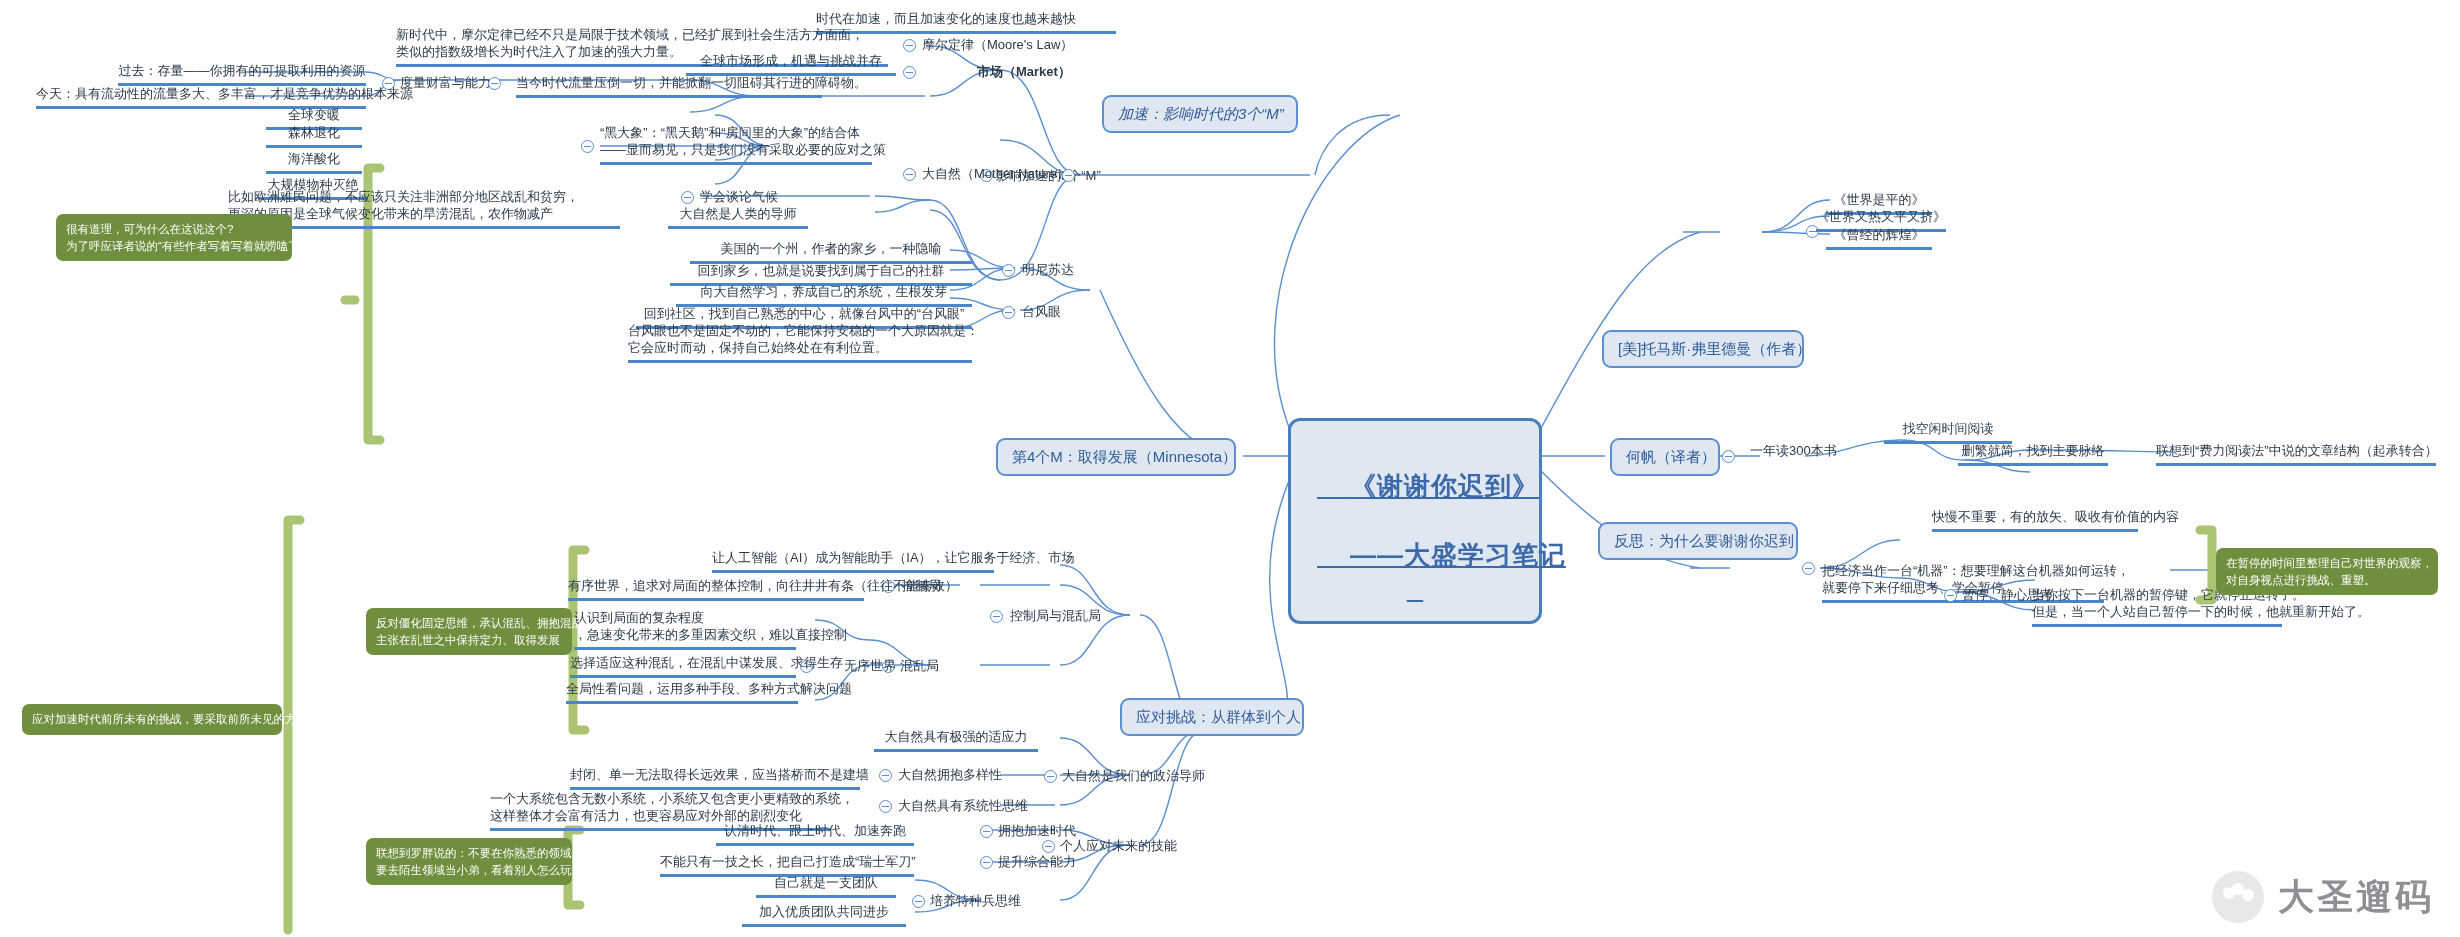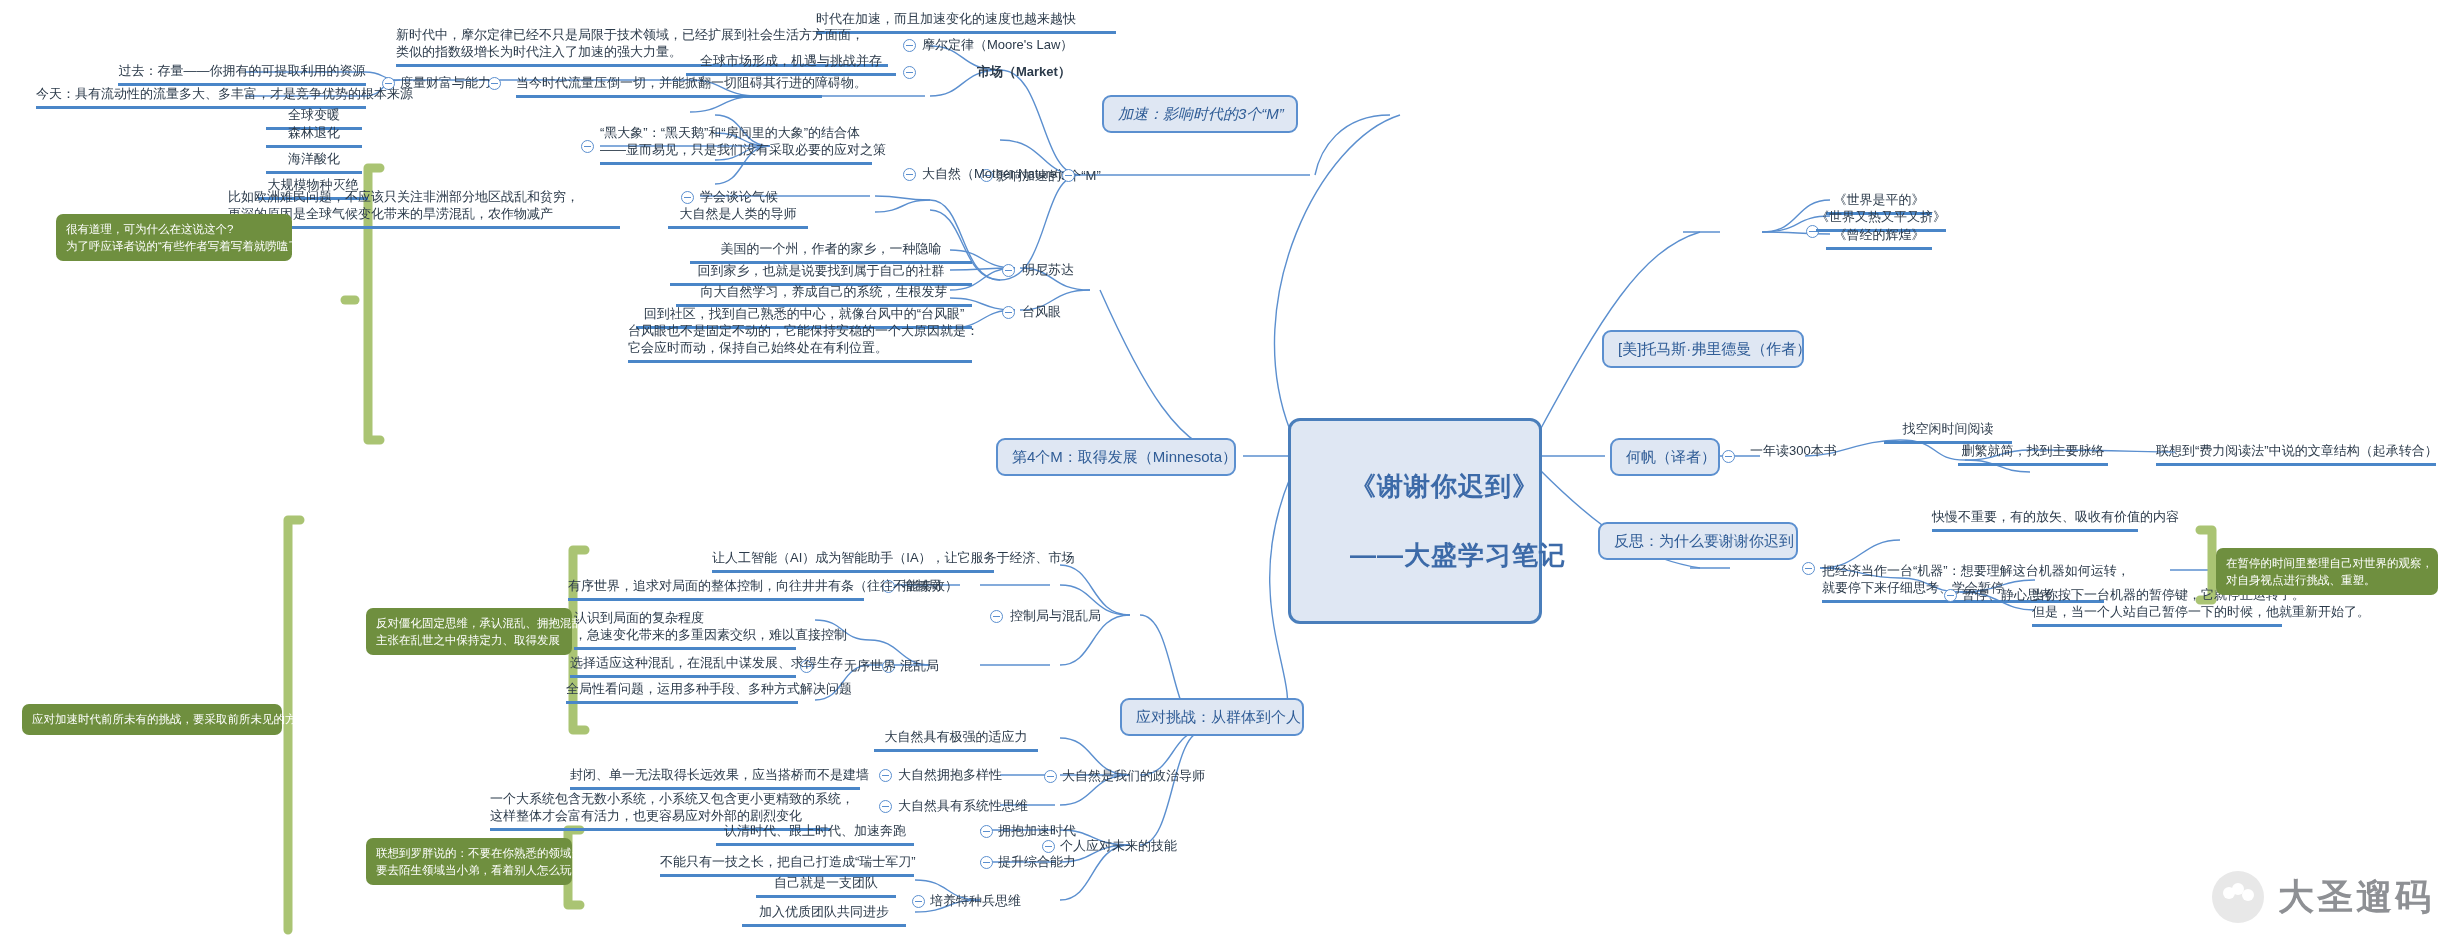--- a/index.html
+++ b/index.html
@@ -8,21 +8,21 @@
   #canvas{position:absolute;left:0;top:0;width:2460px;height:937px;}
   svg.links{position:absolute;left:0;top:0;width:2460px;height:937px;pointer-events:none;}
 
   
   .node{position:absolute;white-space:pre;line-height:1.32;}
 
   
   .root{
     background:#dfe7f3;border:3px solid #4a7ebb;border-radius:12px;
     color:#3c6aa8;font-size:26px;font-weight:bold;text-align:center;
-    padding:14px 26px;box-sizing:border-box;letter-spacing:1px;
+    padding:14px 26px;box-sizing:border-box;letter-spacing:1px;text-decoration:underline;
   }
   
   .lv1{
     background:#dfe7f3;border:2px solid #5b8fcf;border-radius:9px;
     color:#2f5c96;font-size:15px;padding:7px 14px;box-sizing:border-box;
     text-align:center;
   }
   
   .txt{font-size:13px;color:#2b3a4a;padding-bottom:4px;border-bottom:3px solid #4a86c8;}
   .txt.center{text-align:center;}

